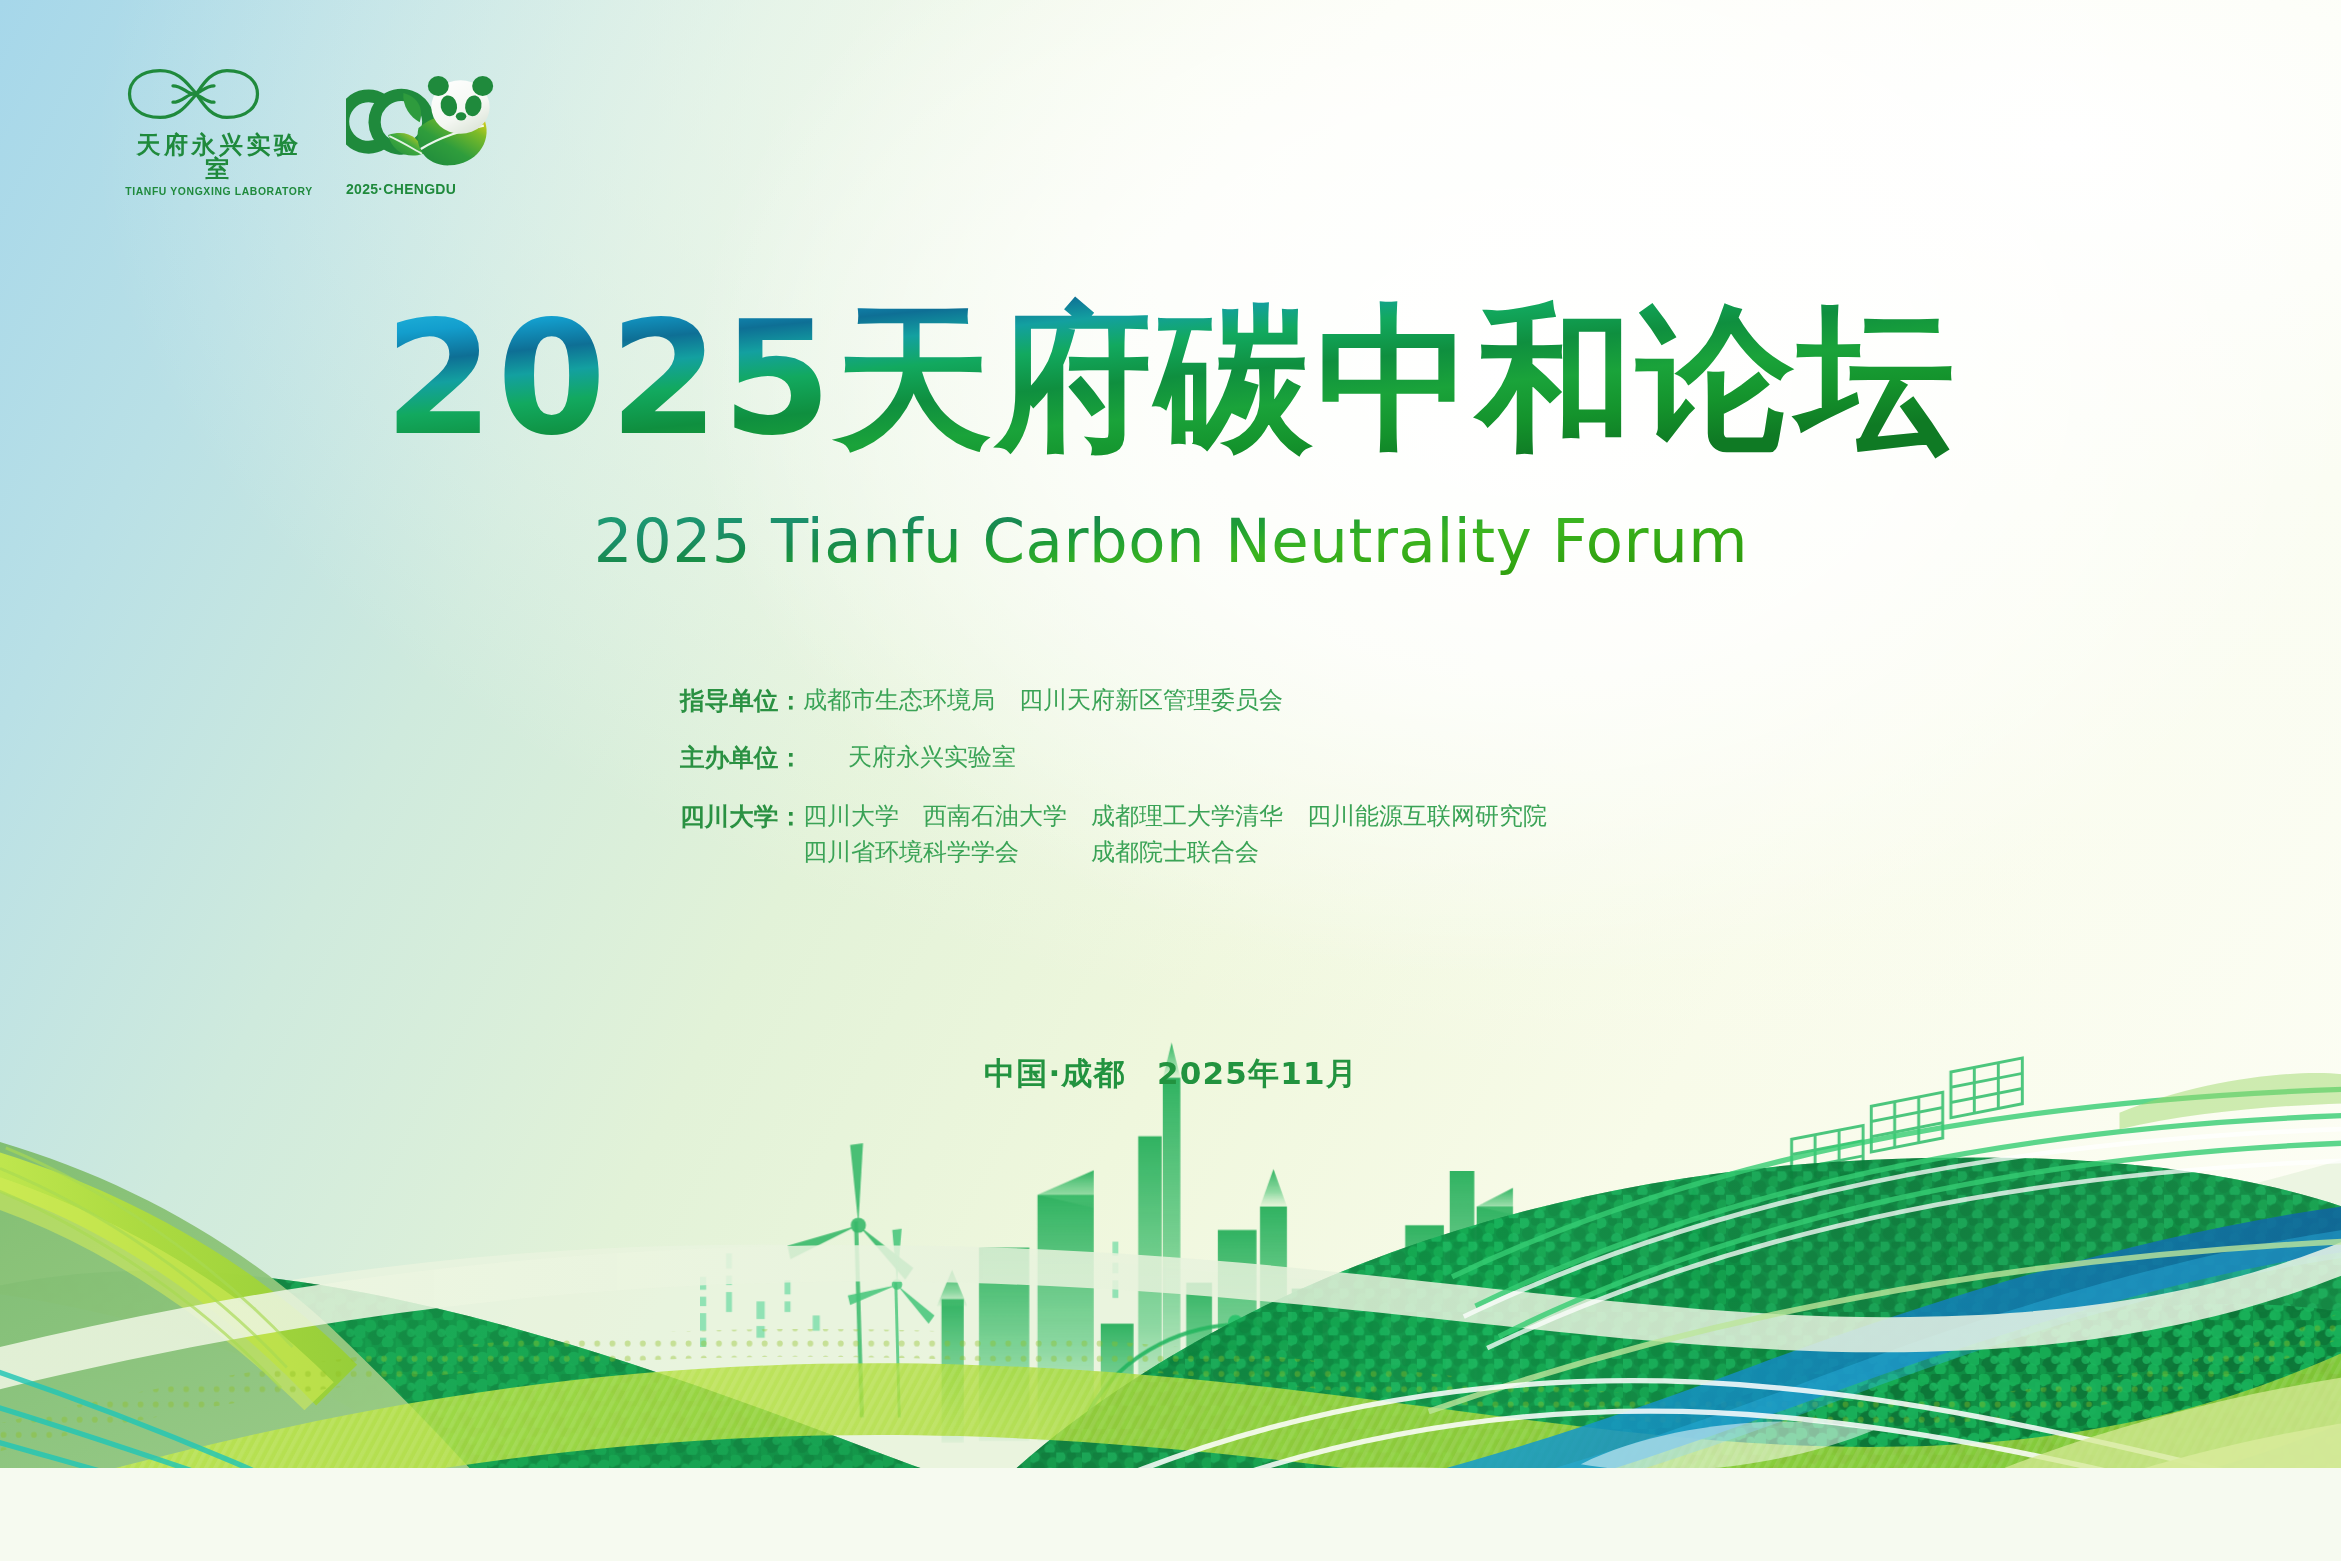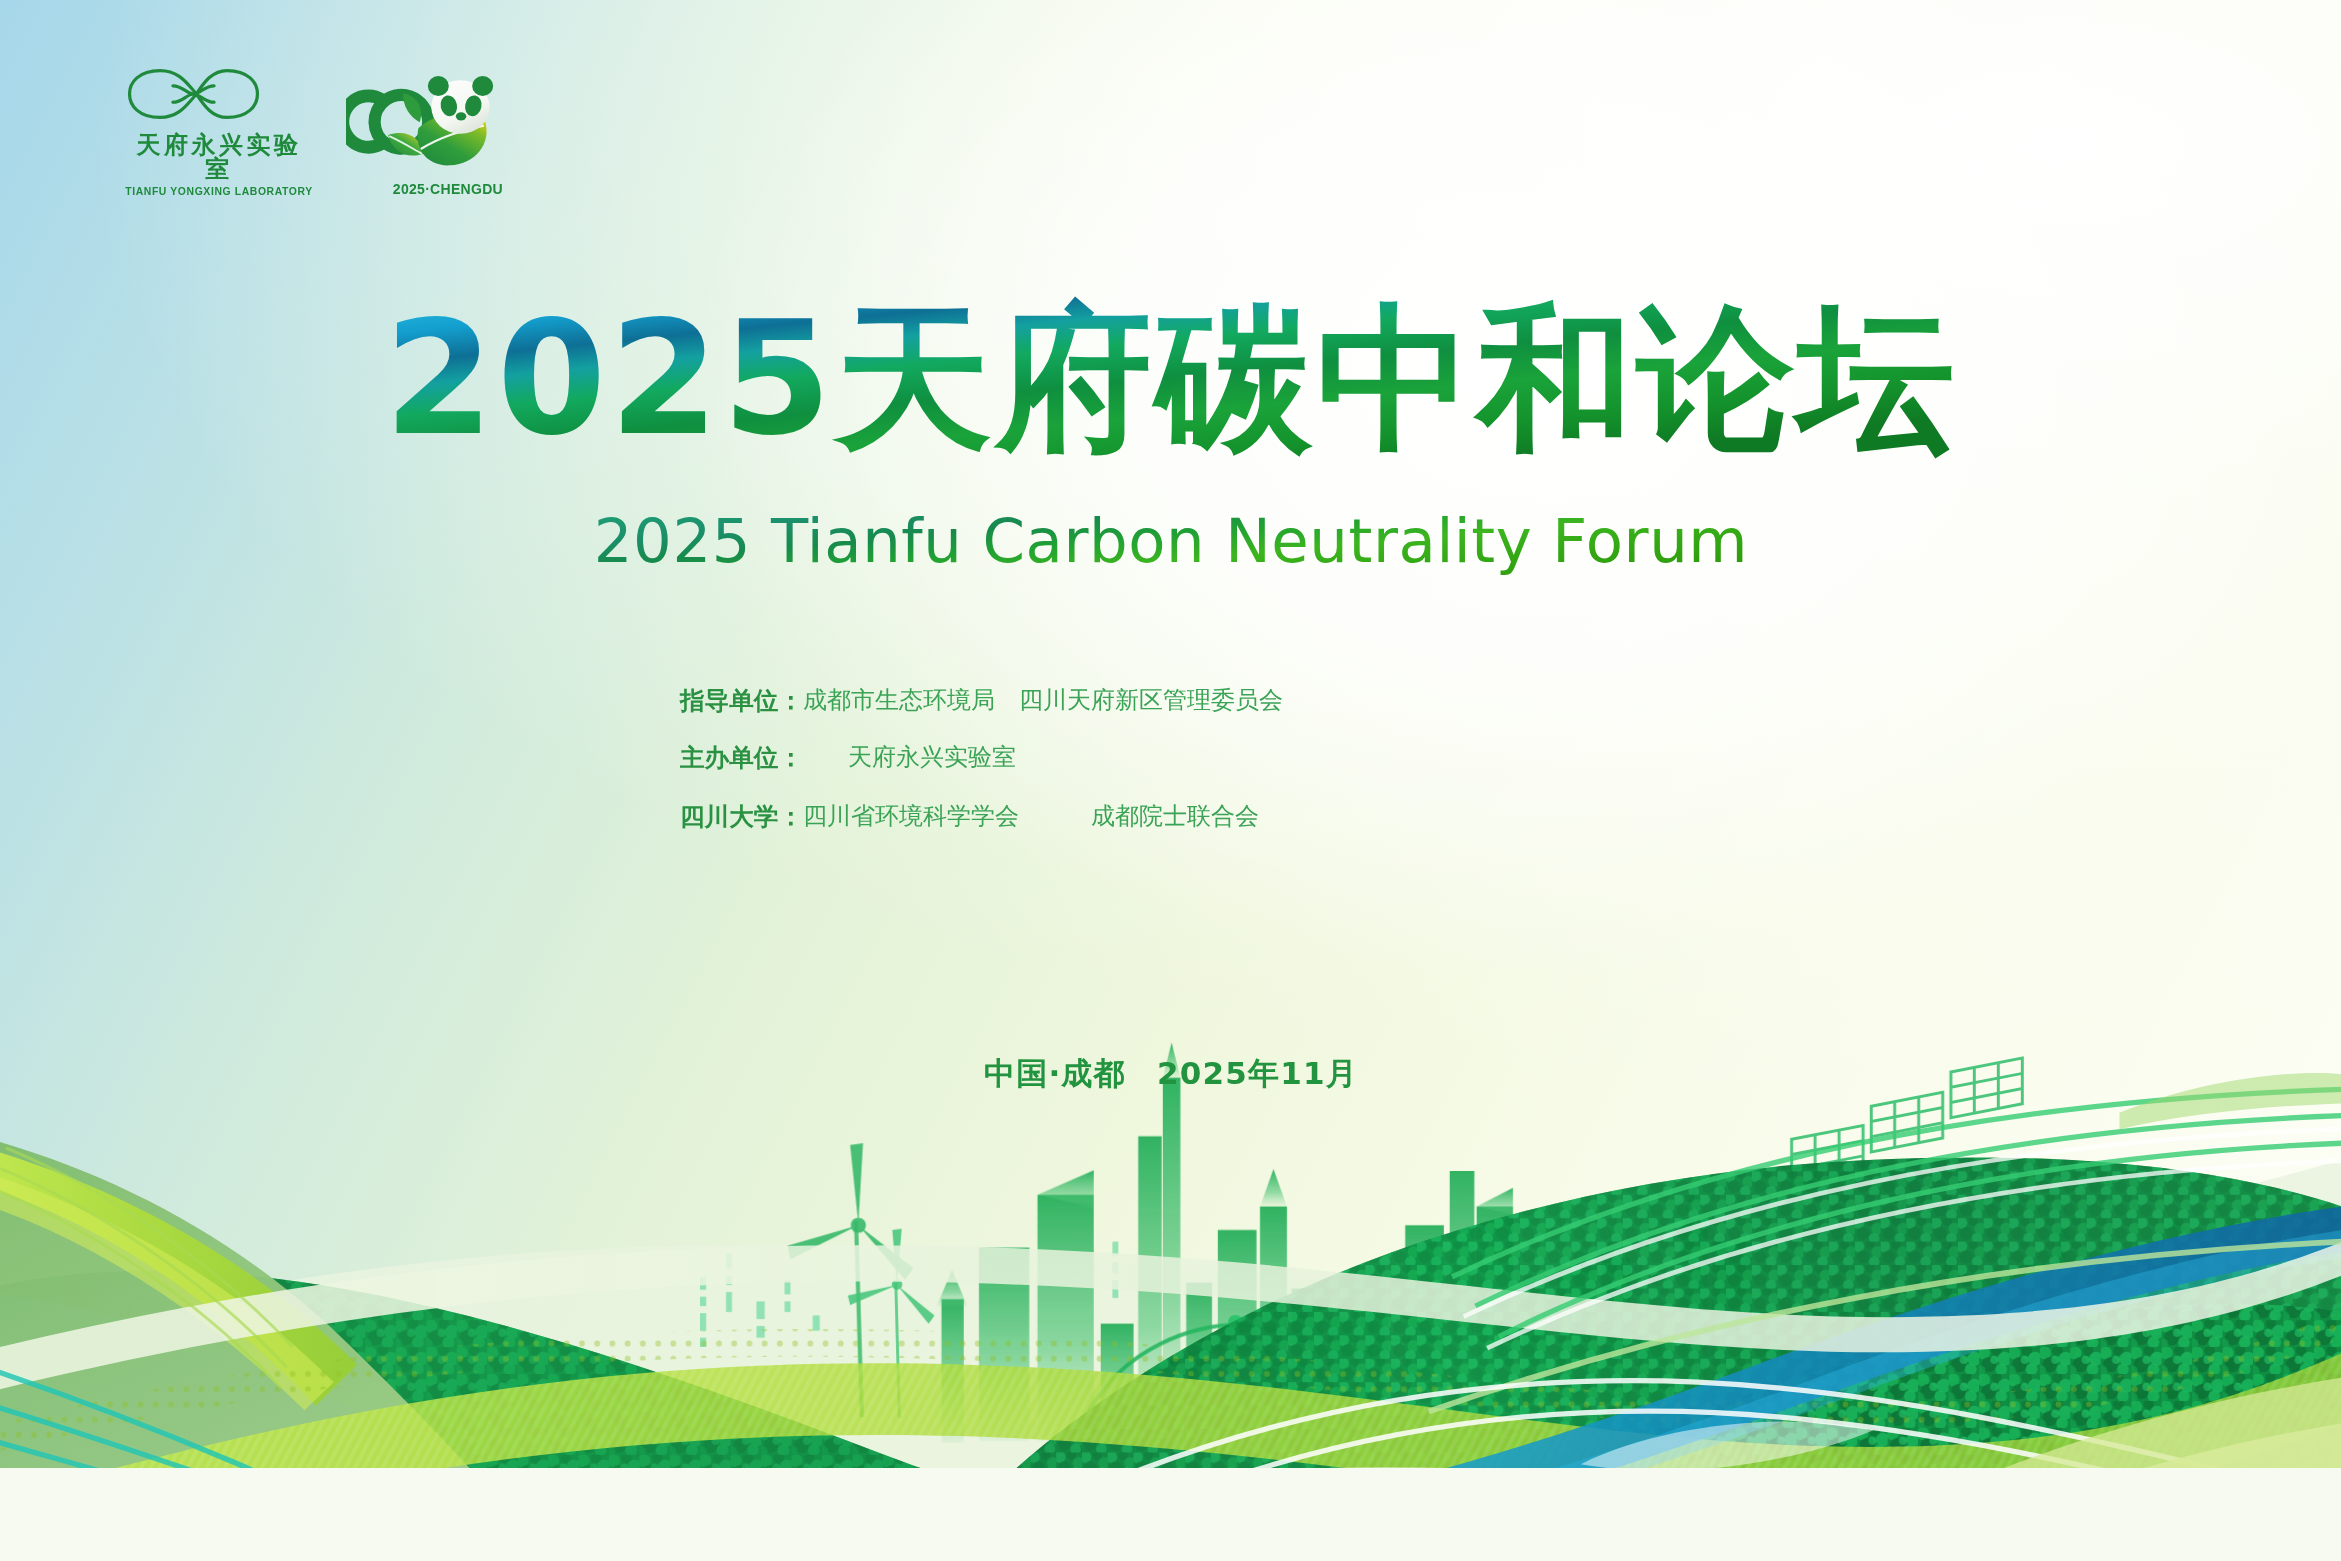--- a/index.html
+++ b/index.html
@@ -23,21 +23,21 @@
   .art{position:absolute;left:0;top:0;width:2342px;height:1562px;}
 
   
   .logos{position:absolute;left:126px;top:61px;display:flex;align-items:flex-end;gap:34px;}
   .logo-lab{width:186px;}
   .logo-co2{width:157px;}
   .lab-cn{font-size:24px;font-weight:bold;color:#1f8a3c;letter-spacing:3.5px;text-align:center;
     margin-top:3.5px;font-family:"DejaVu Sans",sans-serif;line-height:1;}
   .lab-en{font-size:10.2px;font-weight:bold;color:#1f8a3c;letter-spacing:0.6px;text-align:center;margin-top:5.3px;
     transform:scaleX(1.02);}
-  .co2-cap{font-size:14px;font-weight:bold;color:#1f8a3c;letter-spacing:0.3px;text-align:right;margin-top:2.3px;}
+  .co2-cap{font-size:14px;font-weight:bold;color:#1f8a3c;letter-spacing:0.3px;text-align:left;margin-top:2.3px;}
 
   
   .title-wrap{position:absolute;left:0;top:292px;width:2342px;text-align:center;}
   .title-svg{display:block;margin:0 auto;}
 
   .subtitle{position:absolute;left:0;top:501px;width:2342px;text-align:left;}
   .subtitle-svg{display:block;margin:0 auto;}
 
   
   .orgs{position:absolute;left:680px;top:682px;width:1171px;
@@ -510,20 +510,21 @@
     <div class="org-row org-gap-2">
       <div class="org-label">主办单位：</div>
       <div class="org-vals">
         <div class="line">天府永兴实验室</div>
       </div>
     </div>
 
     <div class="org-row">
       <div class="org-label">四川大学：</div>
       <div class="org-vals">
+        <div class="line">四川大学　西南石油大学　成都理工大学清华　四川能源互联网研究院</div>
         <div class="line">四川省环境科学学会　　　成都院士联合会</div>
       </div>
     </div>
   </div>
 
   <div class="place">
     <span>中国·成都</span>
     <span class="sep"></span>
     <span>2025年11月</span>
   </div>

